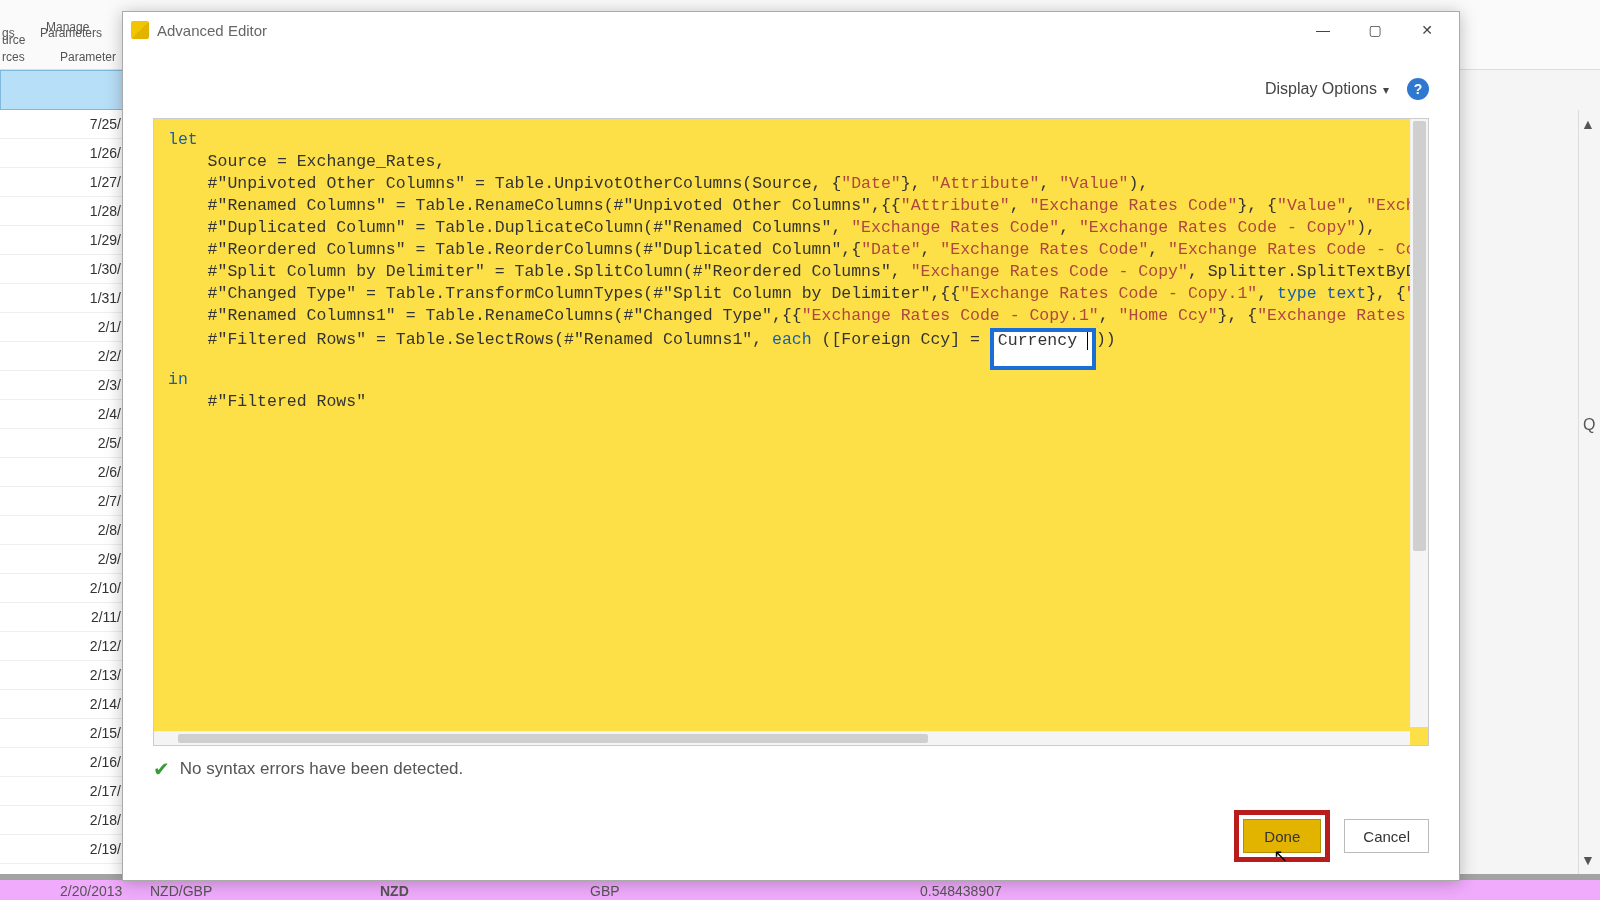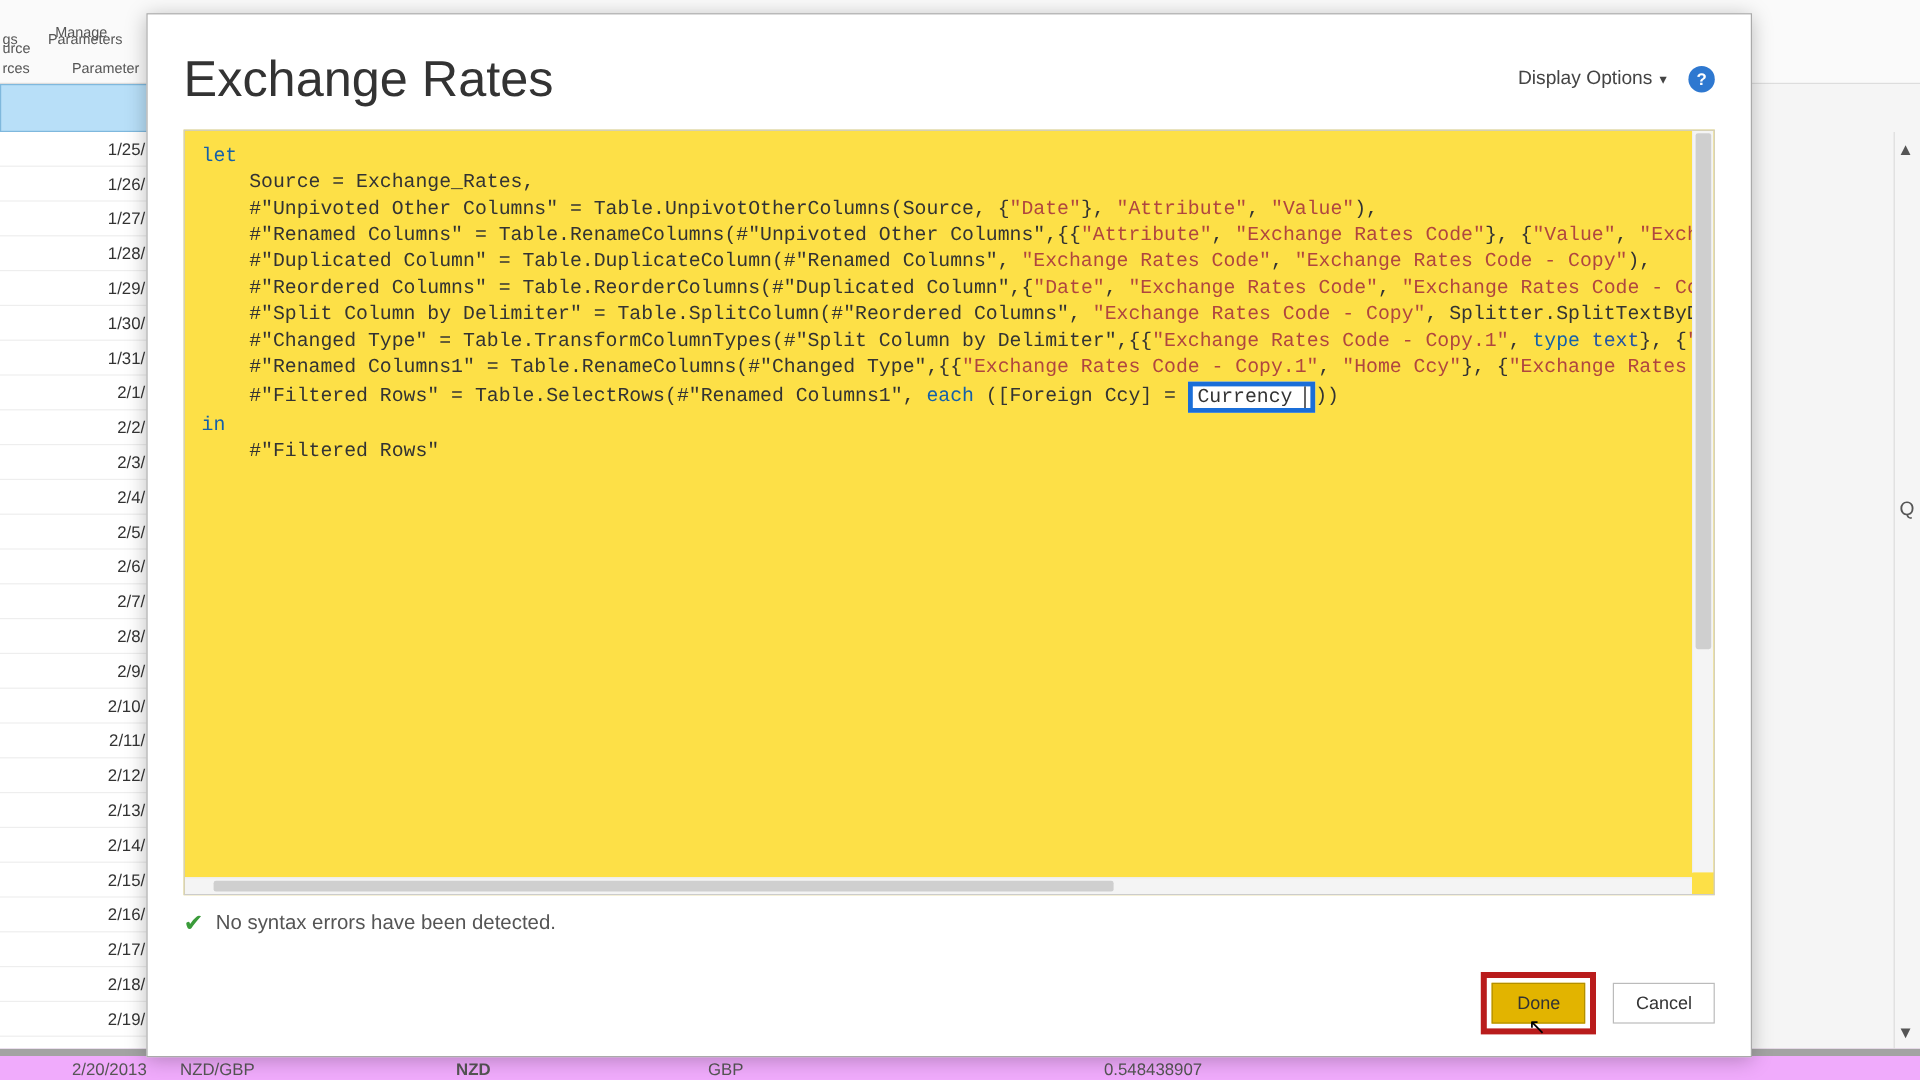--- a/index.html
+++ b/index.html
@@ -118,21 +118,21 @@
   .hsb { position:absolute; left:0; right:18px; bottom:0; height:14px; background:#f4f4f4; border-top:1px solid #eee;}
   .hsb-thumb { position:absolute; top:2px; bottom:2px; left:24px; width:750px; background:#cfcfcf; border-radius:2px;}
 
   .kw { color: #1460aa; }
   .st { color: #b0463f; }
   .sp { color: #2455a4; }
   .highlight-box {
     border: 4px solid #1a6ed8;
     padding: 0 4px;
     display:inline-block;
-    height:26px; line-height:18px;
+    height:42px; line-height:18px;
     background:#fff;
     position:relative; top:1px;
   }
   .caret-line {
     display:inline-block; width:1px; height:18px; background:#000;
     vertical-align:middle;
   }
 
   .status-row {
     display:flex; align-items:center; margin-top:10px; height:26px;
@@ -171,21 +171,21 @@
   <div class="rib-item" style="left:2px; top:26px;">gs</div>
   <div class="rib-item" style="left:2px; top:50px;">rces</div>
   <div class="rib-item" style="left:46px; top:20px;">Manage</div>
   <div class="rib-item" style="left:40px; top:26px;">Parameters</div>
   <div class="rib-item" style="left:60px; top:50px;">Parameter</div>
 </div>
 
 <div class="bg-grid">
   <div class="top-sel"></div>
   <div id="grid-cells">
-      <div class="cell">1/25/</div>
+      <div class="cell">7/25/</div>
       <div class="cell">1/26/</div>
       <div class="cell">1/27/</div>
       <div class="cell">1/28/</div>
       <div class="cell">1/29/</div>
       <div class="cell">1/30/</div>
       <div class="cell">1/31/</div>
       <div class="cell">2/1/</div>
       <div class="cell">2/2/</div>
       <div class="cell">2/3/</div>
       <div class="cell">2/4/</div>
@@ -215,24 +215,32 @@
   <span class="bcell" style="left:920px;">0.548438907</span>
 </div>
 
 <div class="right-scroll">
   <span class="arrow" style="top:6px;">▲</span>
   <span class="arrow" style="top:40%; left:4px; font-size:16px;">Q</span>
   <span class="arrow" style="bottom:6px;">▼</span>
 </div>
 
 <div class="dialog">
+  <div class="titlebar">
+    <span class="app-icon"></span>
+    <span class="title-text">Advanced Editor</span>
+    <div class="win-ctl">
+      <div class="win-btn">—</div>
+      <div class="win-btn">▢</div>
+      <div class="win-btn">✕</div>
+    </div>
+  </div>
 
   <div class="dlg-body">
     <div class="qname-row">
-      <div class="qname">Exchange Rates</div>
       <div class="spacer"></div>
       <div class="disp-opt">
         <span>Display Options</span><span class="caret">▾</span>
       </div>
       <div class="help-icn">?</div>
     </div>
 
     <div class="code-area">
       <div class="code-inner" id="code"><span class="kw">let</span>
     Source = Exchange_Rates,

